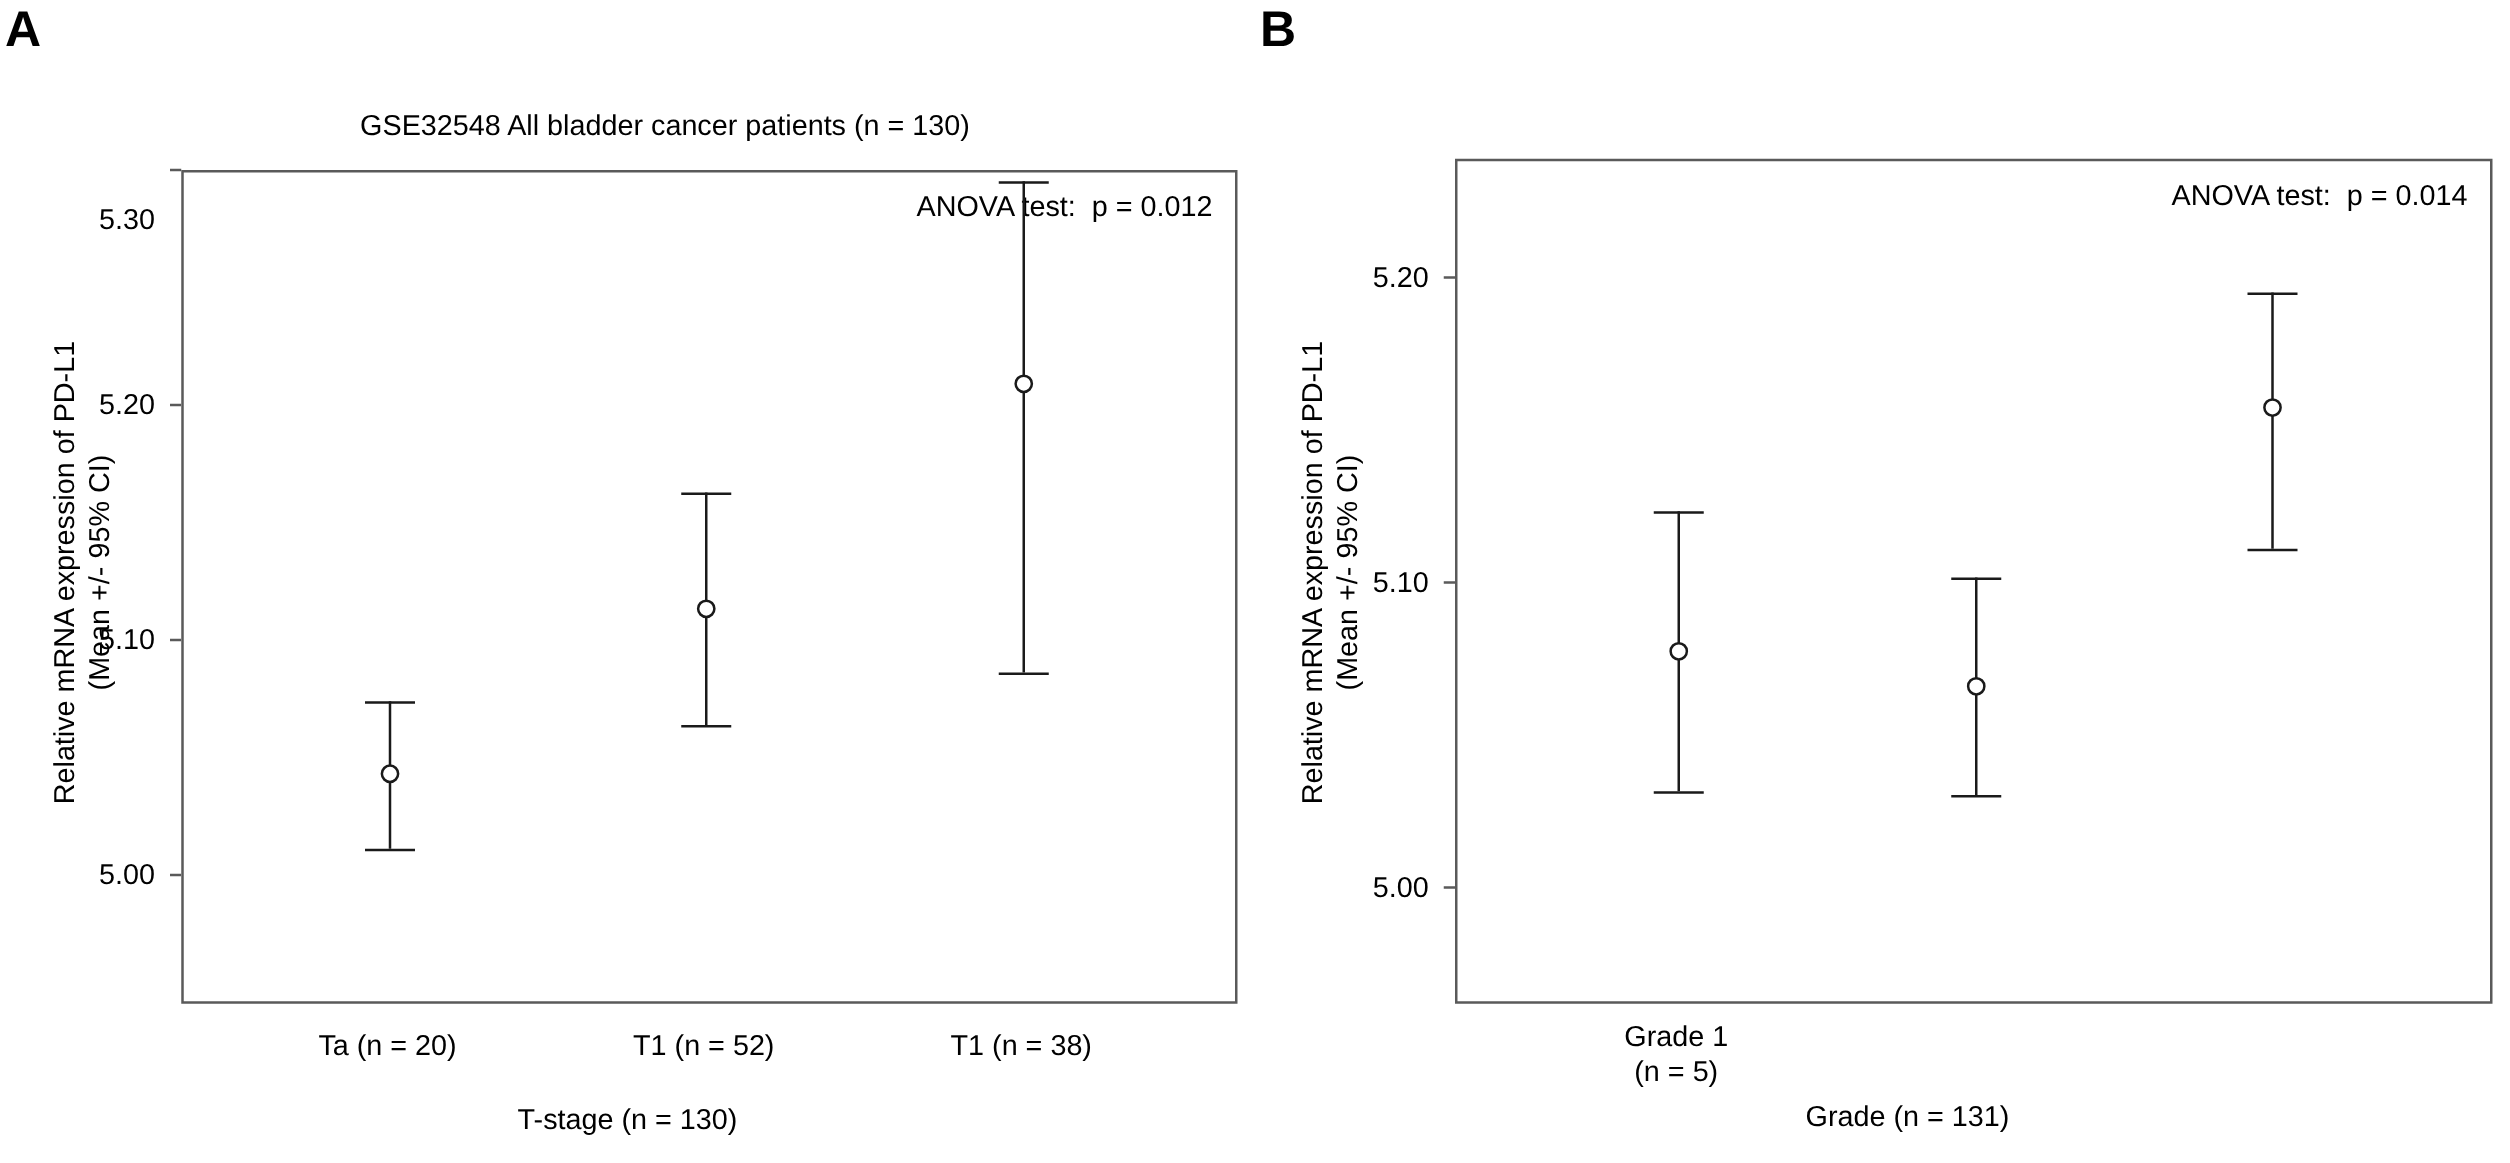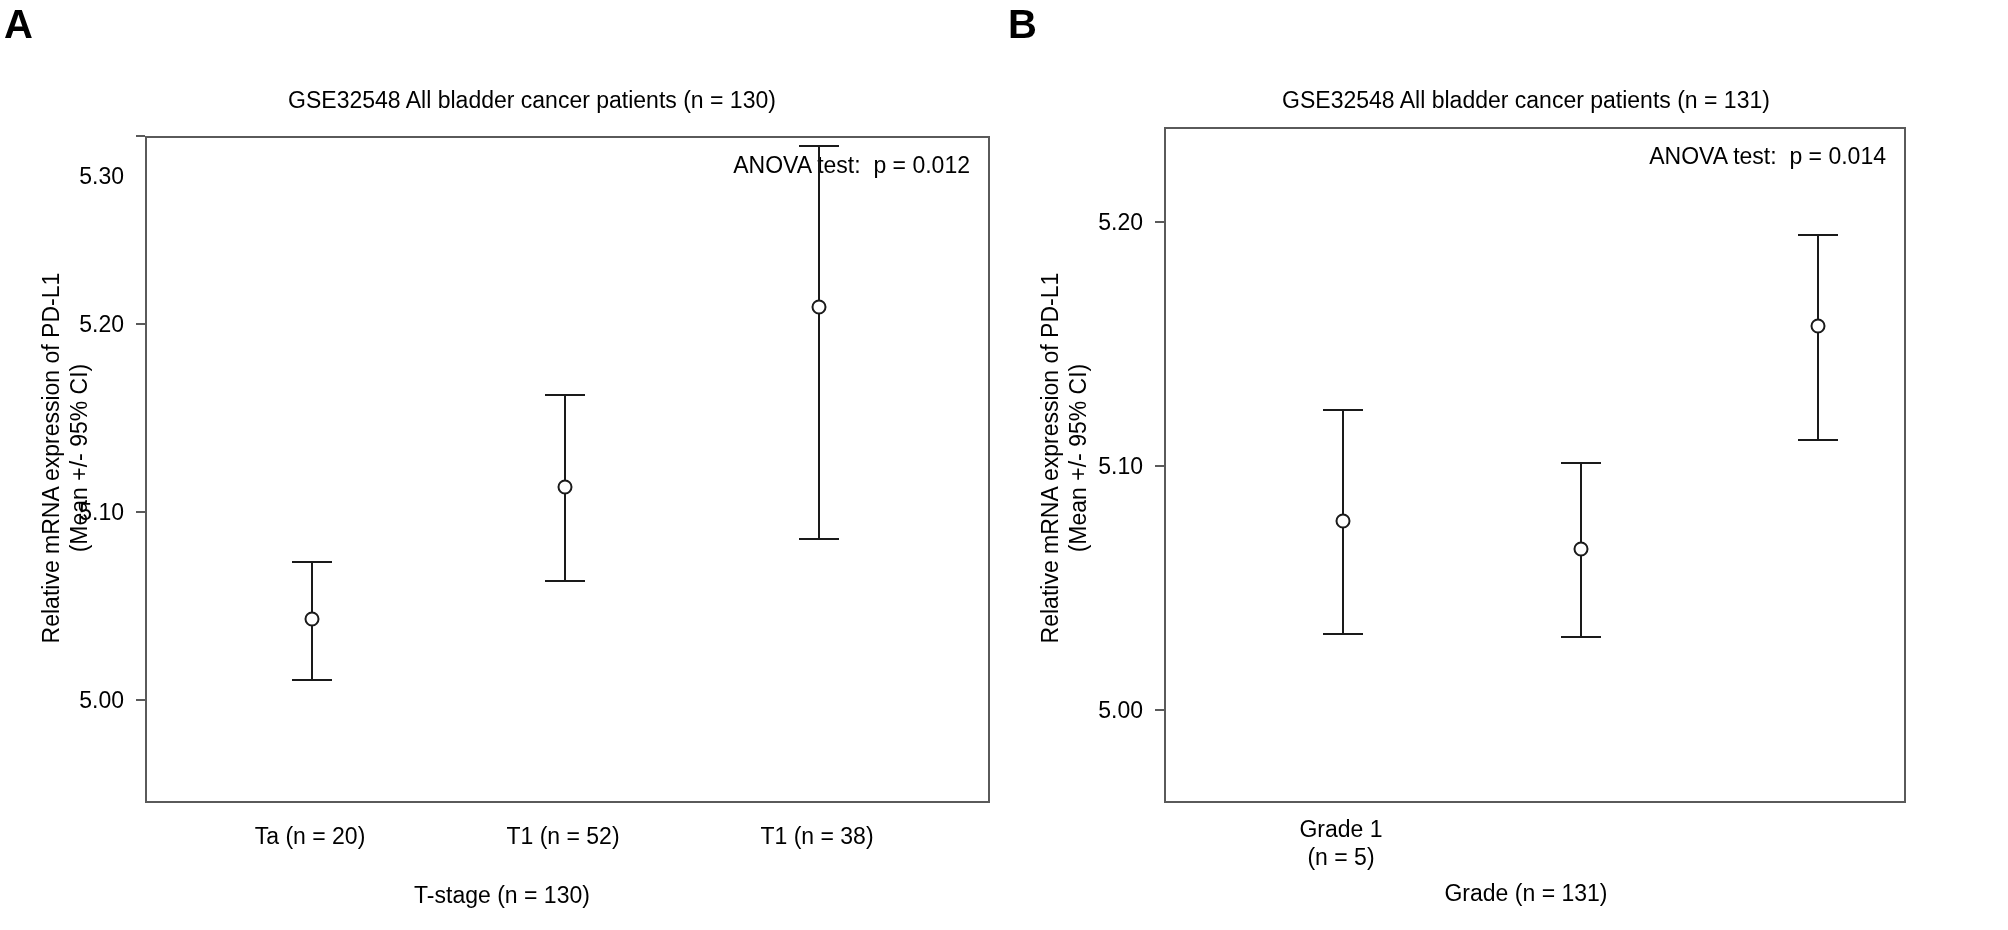--- a/index.html
+++ b/index.html
@@ -59,21 +59,21 @@
   #panel-a .plot-frame {
     left: 145px;
     top: 136px;
     width: 845px;
     height: 667px;
     text-align: right;
   }
   #panel-b .plot-frame {
     left: 160px;
     top: 127px;
-    width: 742px;
+    width: 830px;
     height: 676px;
   }
 
   .anova {
     position: absolute;
     top: 14px;
     right: 18px;
     font-size: 23px;
     white-space: pre;
   }
@@ -211,21 +211,20 @@
 
     <div class="xtick" style="left:310px; top:822px;">Ta (n = 20)</div>
     <div class="xtick" style="left:563px; top:822px;">T1 (n = 52)</div>
     <div class="xtick" style="left:817px; top:822px;">T1 (n = 38)</div>
 
     <div class="xlabel">T-stage (n = 130)</div>
   </div>
 
   <div class="panel" id="panel-b">
     <div class="panel-letter">B</div>
-    <div class="chart-title">GSE32548 All bladder cancer patients (n = 131)</div>
 
     <div class="ylabel">Relative mRNA expression of PD-L1
 (Mean +/- 95% CI)</div>
 
     <div class="ytick" style="left:55px; top:222px;">5.20</div>
     <div class="ytick" style="left:55px; top:466px;">5.10</div>
     <div class="ytick" style="left:55px; top:710px;">5.00</div>
 
     <div class="ytick-mark" style="left:151px; top:221px;"></div>
     <div class="ytick-mark" style="left:151px; top:465px;"></div>

